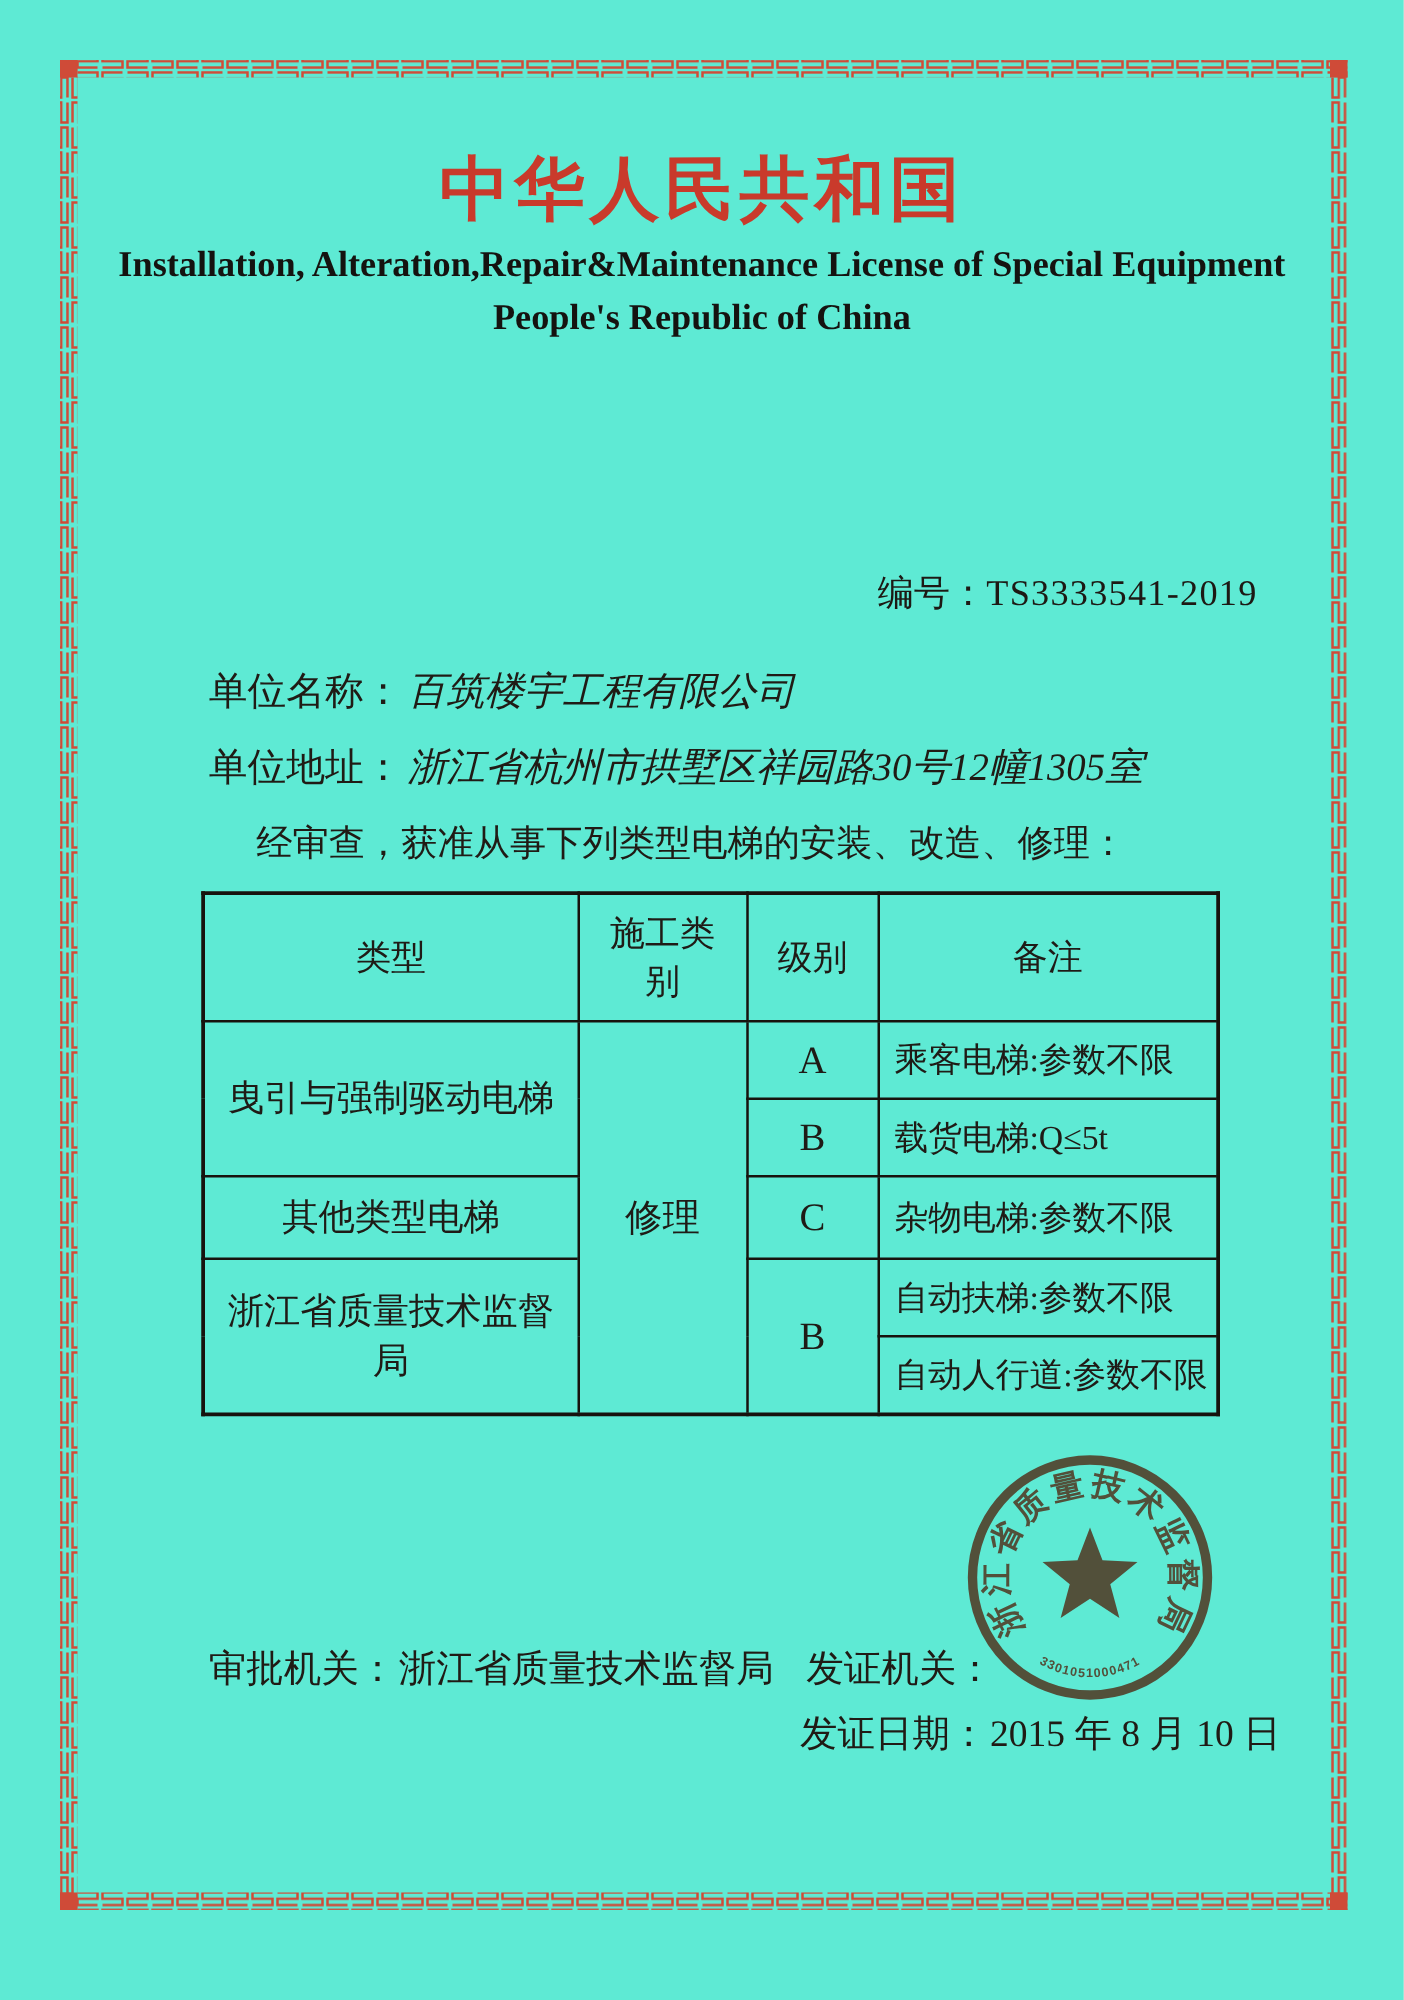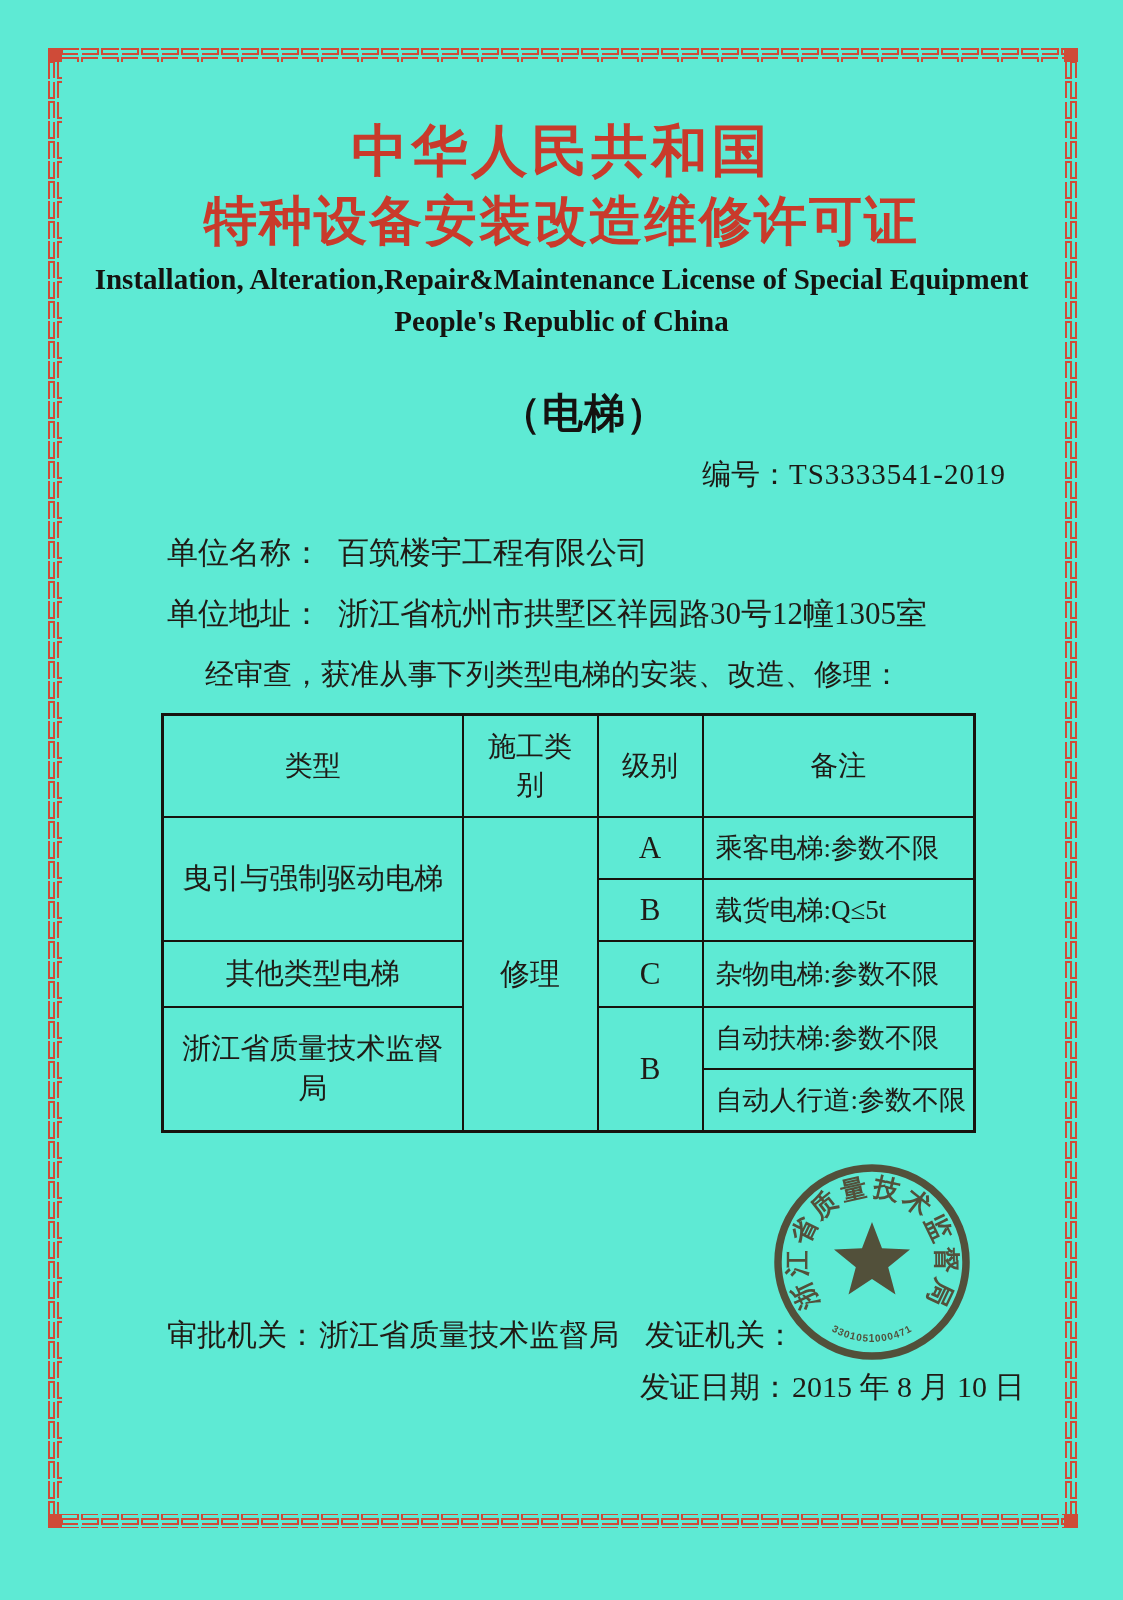--- a/index.html
+++ b/index.html
@@ -33,21 +33,21 @@
     font-size: 41px; font-weight: 600; letter-spacing: 1px; color: #141210;
     text-indent: 45px; 
   }
   .license-no { position: absolute; top: 455px; left: 702px; font-size: 29px; color: #1d1914; }
   .license-no .num { letter-spacing: 1px; }
 
   
   .field { position: absolute; left: 167px; font-size: 31px; white-space: nowrap; color: #201b15; }
   .field-unit-name { top: 532px; }
   .field-unit-addr { top: 593px; }
-  .field .value { margin-left: 16px; }
+  .field .value { margin-left: 4px; font-style: italic; }
   .note { position: absolute; left: 205px; top: 655px; font-size: 29px; color: #201b15; white-space: nowrap; text-align: center; }
 
   
   .scope-table {
     position: absolute; left: 161px; top: 713px;
     width: 812px; border-collapse: collapse; table-layout: fixed;
     border: 3px solid #17130e;
   }
   .scope-table th, .scope-table td {
     border: 2px solid #17130e; text-align: center; vertical-align: middle;
@@ -105,26 +105,24 @@
     <rect x="48" y="48" width="14" height="1480" fill="url(#meander-v)"></rect>
     <rect x="1064" y="48" width="14" height="1480" fill="url(#meander-v)"></rect>
     <rect x="48" y="48" width="14" height="14" fill="#cf4b38"></rect>
     <rect x="1064" y="48" width="14" height="14" fill="#cf4b38"></rect>
     <rect x="48" y="1514" width="14" height="14" fill="#cf4b38"></rect>
     <rect x="1064" y="1514" width="14" height="14" fill="#cf4b38"></rect>
   </svg>
 
   <div class="header">
     <h1 class="title-cn-1">中华人民共和国</h1>
-    <h1 class="title-cn-2">特种设备安装改造维修许可证</h1>
     <div class="title-en-1">Installation, Alteration,Repair&amp;Maintenance License of Special Equipment</div>
     <div class="title-en-2">People's Republic of China</div>
   </div>
 
-  <div class="subtitle">（电梯）</div>
 
   <div class="license-no">
     <span>编号：</span><span class="num">TS3333541-2019</span>
   </div>
 
   <div class="field field-unit-name">
     <span class="label">单位名称：</span><span class="value">百筑楼宇工程有限公司</span>
   </div>
   <div class="field field-unit-addr">
     <span class="label">单位地址：</span><span class="value">浙江省杭州市拱墅区祥园路30号12幢1305室</span>

